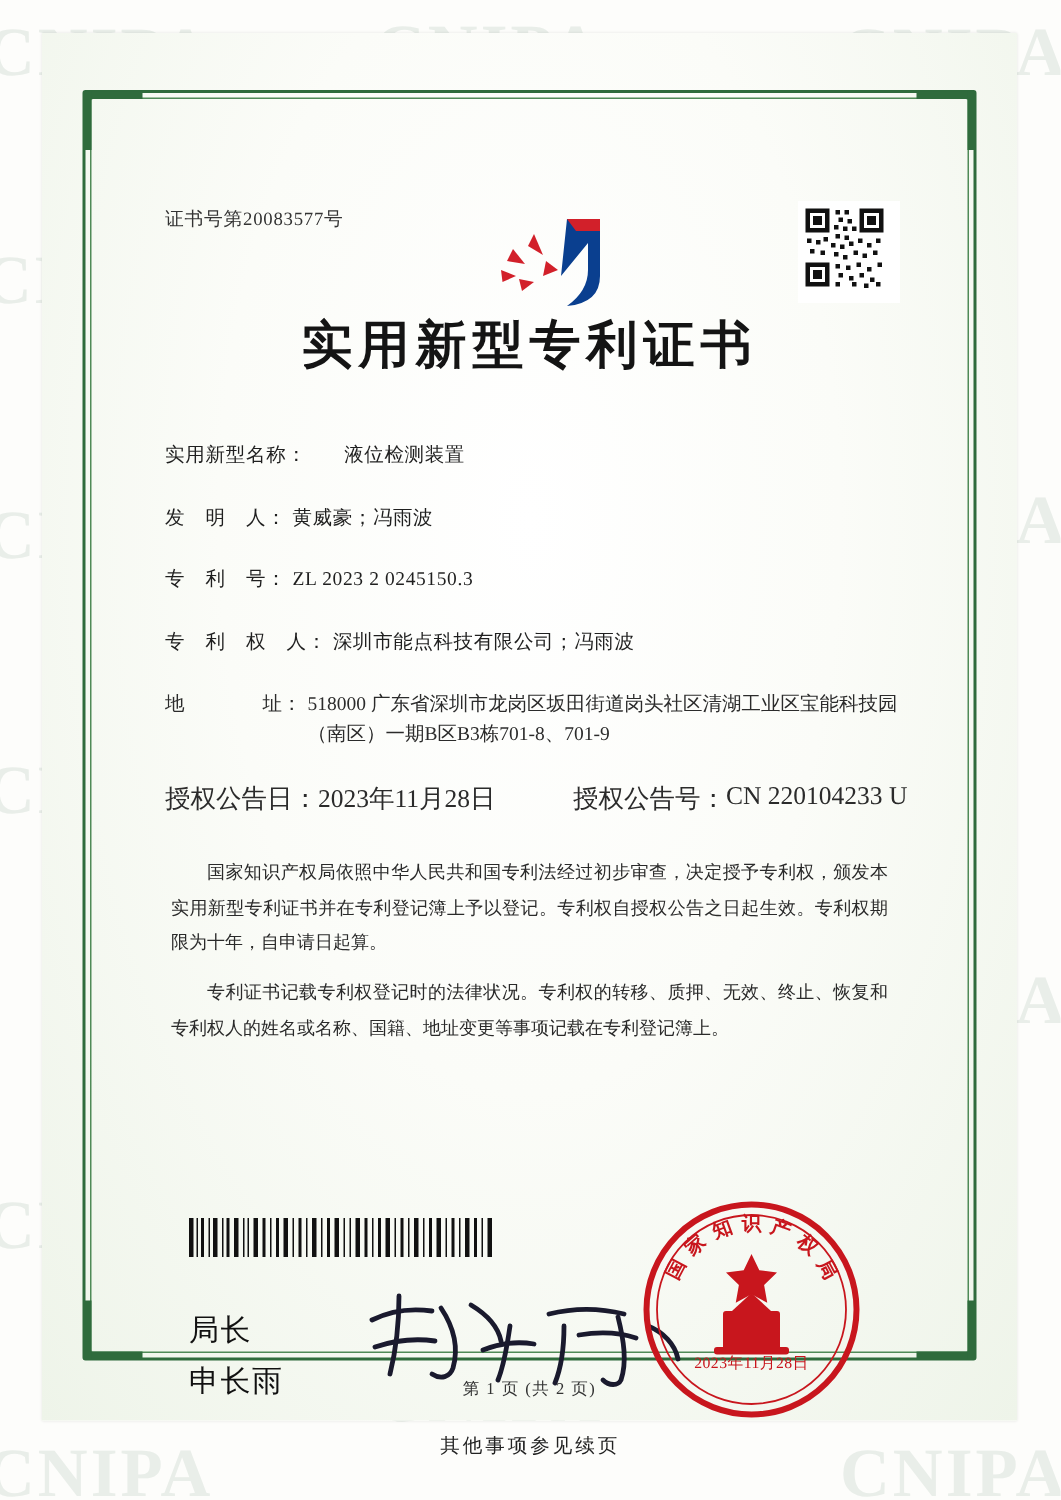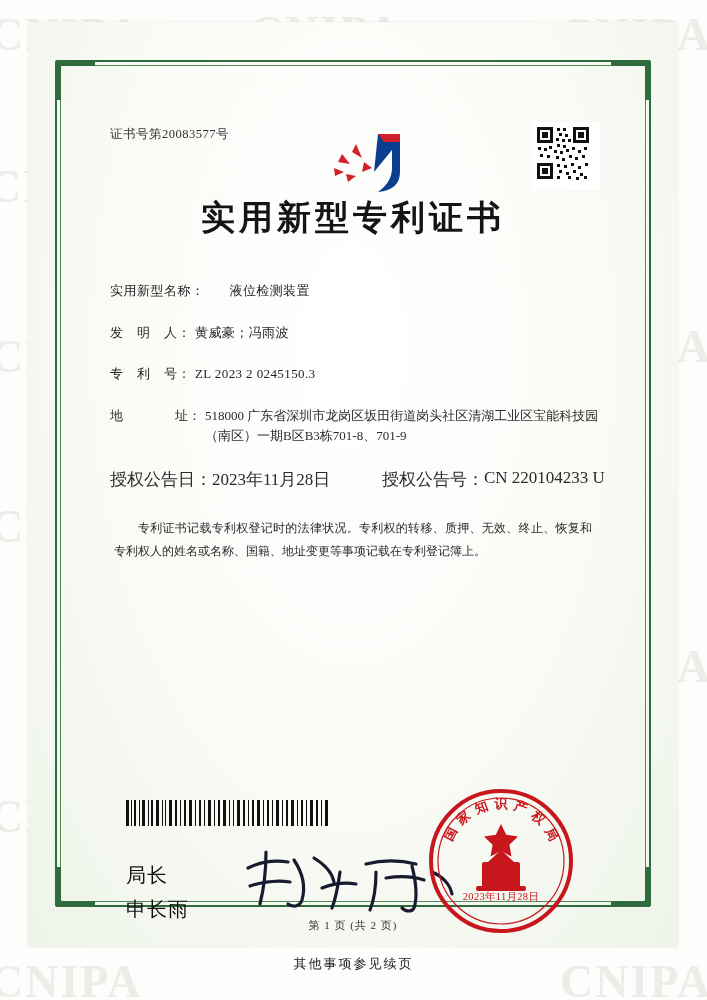--- a/index.html
+++ b/index.html
@@ -68,21 +68,21 @@
   }
   .corner.tl { left: -1px; top: -1px; border-left-width: 5px; border-top-width: 5px; }
   .corner.tr { right: -1px; top: -1px; border-right-width: 5px; border-top-width: 5px; }
   .corner.bl { left: -1px; bottom: -1px; border-left-width: 5px; border-bottom-width: 5px; }
   .corner.br { right: -1px; bottom: -1px; border-right-width: 5px; border-bottom-width: 5px; }
 
   
   #content {
     position: absolute;
     left: 60px;
-    top: 78px;
+    top: 90px;
     width: 530px;
     color: #2b2b2b;
   }
   #cert-no {
     font-size: 12.5px;
     letter-spacing: .5px;
     color: #333;
     margin: 26px 0 0 22px;
   }
 
@@ -345,38 +345,43 @@
         <span class="lbl">发　明　人：</span>
         <span class="val">黄威豪；冯雨波</span>
       </div>
 
       <div class="field spaced">
         <span class="lbl">专　利　号：</span>
         <span class="val">ZL 2023 2 0245150.3</span>
       </div>
 
 
+      <div class="field spaced">
+        <span class="lbl">专　利　权　人：</span>
+        <span class="val">深圳市能点科技有限公司；冯雨波</span>
+      </div>
 
       <div class="addr-wrap">
         <span class="lbl">地　　　　址：</span>
         <span class="val">518000 广东省深圳市龙岗区坂田街道岗头社区清湖工业区宝能科技园（南区）一期B区B3栋701-8、701-9</span>
       </div>
 
       <div class="two-col">
         <div class="left">
           <span class="lbl">授权公告日：</span>
           <span class="val">2023年11月28日</span>
         </div>
         <div class="right">
           <span class="lbl">授权公告号：</span>
           <span class="val">CN 220104233 U</span>
         </div>
       </div>
 
       <div id="paras">
+        <p>国家知识产权局依照中华人民共和国专利法经过初步审查，决定授予专利权，颁发本实用新型专利证书并在专利登记簿上予以登记。专利权自授权公告之日起生效。专利权期限为十年，自申请日起算。</p>
         <p>专利证书记载专利权登记时的法律状况。专利权的转移、质押、无效、终止、恢复和专利权人的姓名或名称、国籍、地址变更等事项记载在专利登记簿上。</p>
       </div>
 
       <div id="barcode">
         <i style="left:0px;width:3px"></i>
           <i style="left:5px;width:1px"></i>
           <i style="left:8px;width:2px"></i>
         <i style="left:13px;width:1px"></i>
           <i style="left:16px;width:3px"></i>
           <i style="left:22px;width:1px"></i>

